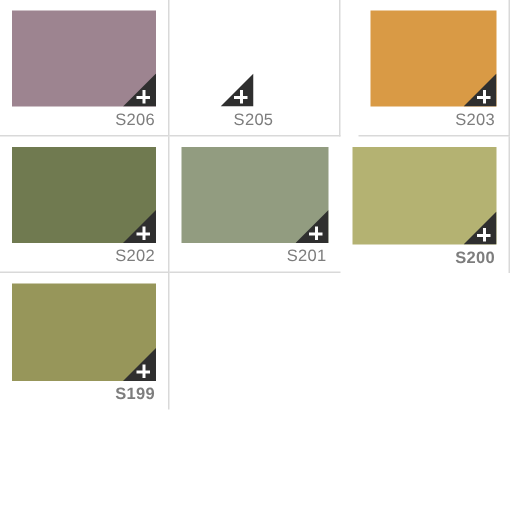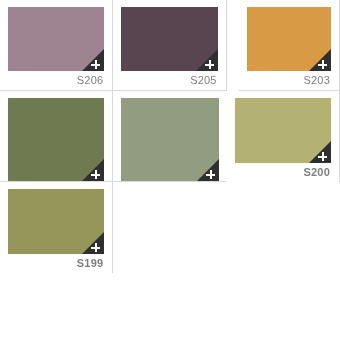--- a/index.html
+++ b/index.html
@@ -118,21 +118,21 @@
     <div class="swatch-color-wrap">
       <div class="swatch-color" style="background: rgb(157, 132, 144);"></div>
       <div class="swatch-corner">
         <span class="corner-tri" style="border-bottom-color: rgb(47, 47, 47);"></span>
         <span class="corner-plus"></span>
       </div>
     </div>
     <div class="swatch-label" style="color: rgb(125, 125, 125);">S206</div>
   </div>
 
-  <div class="swatch-cell" style="border-right-color: rgb(217, 217, 217); border-bottom-color: rgb(217, 217, 217);">
+  <div class="swatch-cell" style="border-right-color: rgb(217, 217, 217); border-bottom-color: rgb(217, 217, 217); align-items: center;">
     <div class="swatch-color-wrap">
       <div class="swatch-color" style="background: rgb(88, 69, 80);"></div>
       <div class="swatch-corner">
         <span class="corner-tri" style="border-bottom-color: rgb(47, 47, 47);"></span>
         <span class="corner-plus"></span>
       </div>
     </div>
     <div class="swatch-label" style="color: rgb(125, 125, 125);">S205</div>
   </div>
 
@@ -149,30 +149,32 @@
   </div>
 
   <div class="swatch-cell" style="border-right-color: rgb(217, 217, 217); border-bottom-color: rgb(217, 217, 217);">
     <div class="swatch-color-wrap">
       <div class="swatch-color" style="background: rgb(112, 122, 80);"></div>
       <div class="swatch-corner">
         <span class="corner-tri" style="border-bottom-color: rgb(47, 47, 47);"></span>
         <span class="corner-plus"></span>
       </div>
     </div>
+    <div class="swatch-label" style="color: rgb(125, 125, 125);">S202</div>
   </div>
 
   <div class="swatch-cell col-last" style="border-bottom-color: rgb(217, 217, 217);">
     <div class="swatch-color-wrap">
       <div class="swatch-color" style="background: rgb(146, 156, 128);"></div>
       <div class="swatch-corner">
         <span class="corner-tri" style="border-bottom-color: rgb(47, 47, 47);"></span>
         <span class="corner-plus"></span>
       </div>
     </div>
+    <div class="swatch-label" style="color: rgb(125, 125, 125);">S201</div>
   </div>
 
   <div class="swatch-cell row-last" style="border-right-color: rgb(217, 217, 217);">
     <div class="swatch-color-wrap">
       <div class="swatch-color" style="background: rgb(180, 178, 114);"></div>
       <div class="swatch-corner">
         <span class="corner-tri" style="border-bottom-color: rgb(47, 47, 47);"></span>
         <span class="corner-plus"></span>
       </div>
     </div>

